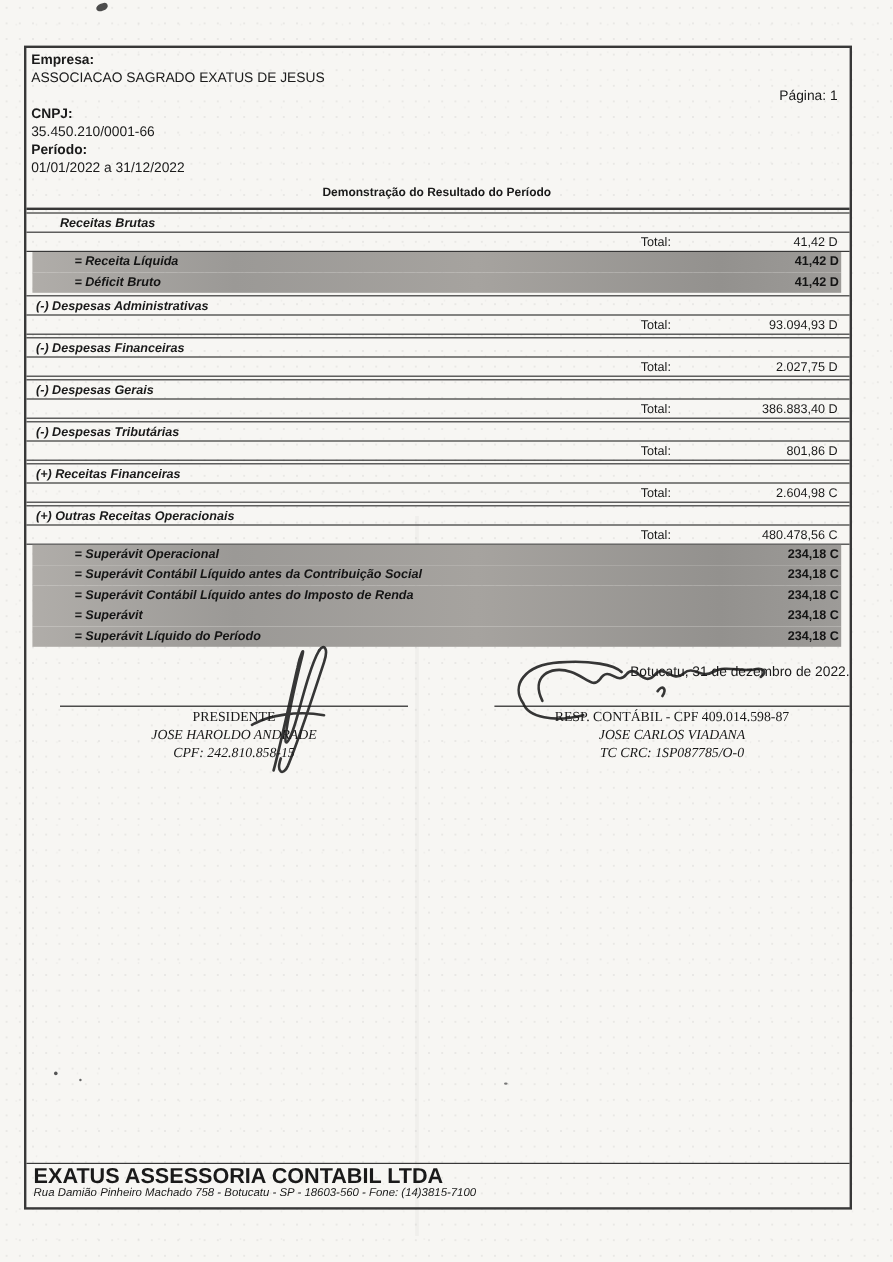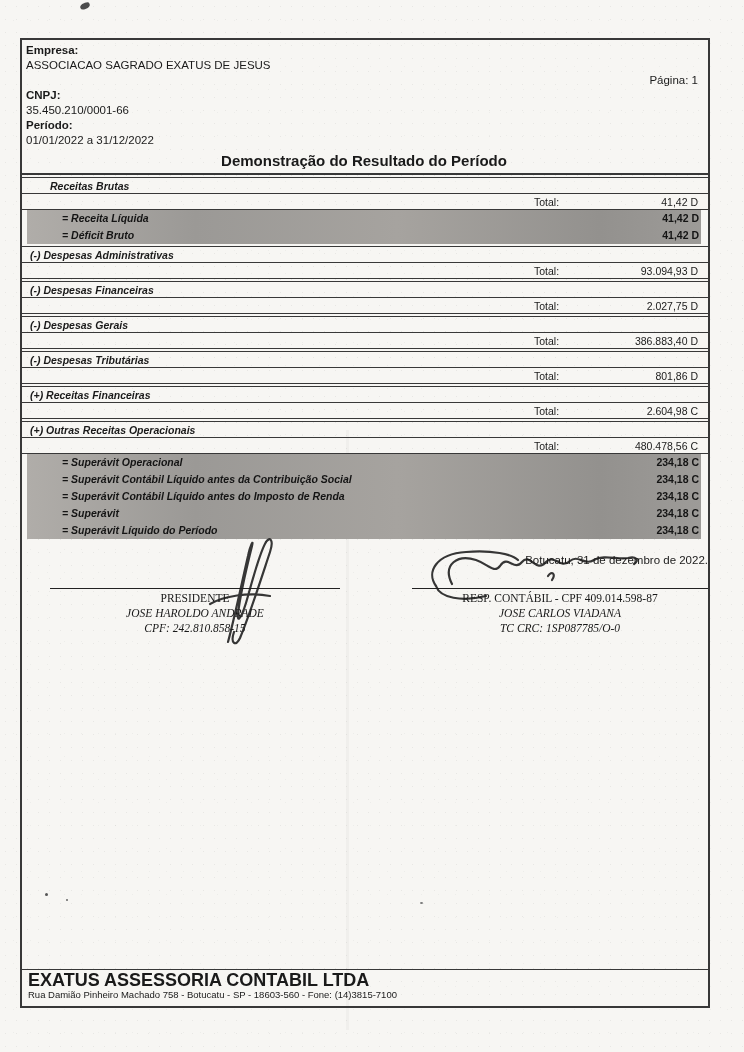--- a/index.html
+++ b/index.html
@@ -16,21 +16,21 @@
   .doc{
     position:absolute;left:20px;top:38px;width:686px;height:966px;
     border:2px solid #383838;background:transparent;
   }
   
   .doc-header{border-bottom:2px solid #383838;padding:3px 6px 2px 4px;}
   .hrow{display:flex;font-size:11.5px;line-height:15px;flex-direction:column;}
   .hlabel{font-weight:bold;width:60px;flex:0 0 auto;}
   .hvalue{flex:0 1 auto;}
   .pagina{margin-left:auto;padding-right:4px;}
-  .doc-title{text-align:center;font-weight:bold;font-size:15px;margin:5px 0 3px 0;line-height:15px;}
+  .doc-title{text-align:center;font-weight:bold;font-size:10px;margin:5px 0 3px 0;line-height:15px;}
   
   .statement{width:100%;border-radius:17px;}
   .row{position:relative;font-size:10.5px;}
   .row.section{
     height:17px;line-height:17px;margin-top:2px;
     border-top:1.5px solid #383838;border-bottom:1.5px solid #383838;
     font-weight:bold;font-style:italic;padding-left:8px;box-sizing:border-box;
   }
   .row.section.indent{padding-left:28px;}
   .row.total{height:16px;line-height:16px;border-bottom:1.5px solid #383838;box-sizing:border-box;}
@@ -51,21 +51,21 @@
   .sig-col.right{left:390px;width:296px;}
   .sig-space{height:48px;}
   .sig-line{height:0;border-top:1.5px solid #222;margin-bottom:2px;}
   .sig-italic{font-style:italic;}
   .sig-scribble{position:absolute;pointer-events:none;}
   .sig-scribble.sleft{left:140px;top:-6px;width:100px;height:115px;}
   .sig-scribble.sright{left:10px;top:6px;width:235px;height:64px;}
   
   .doc-footer{position:absolute;left:0;right:0;bottom:0;border-top:1.5px solid #383838;padding:2px 8px 5px 6px;}
   .footer-company{font-weight:bold;font-size:18px;line-height:16px;}
-  .footer-address{font-size:9.5px;line-height:13px;}
+  .footer-address{font-size:9.5px;line-height:13px;font-style:italic;}
   
   .artifact{position:absolute;}
   .blob-top{left:80px;top:3px;width:10px;height:6px;background:#4c4c4c;border-radius:50% 40% 50% 45%;transform:rotate(-20deg);}
   .speck-a{left:45px;top:893px;width:3px;height:3px;background:#555;border-radius:50%;}
   .speck-b{left:66px;top:899px;width:2px;height:2px;background:#666;border-radius:50%;}
   .speck-c{left:420px;top:902px;width:3px;height:2px;background:#777;border-radius:50%;}
   .fold{left:346px;top:430px;width:3px;height:600px;background:rgba(110,110,110,0.05);}
 </style>
 </head>
 <body>

